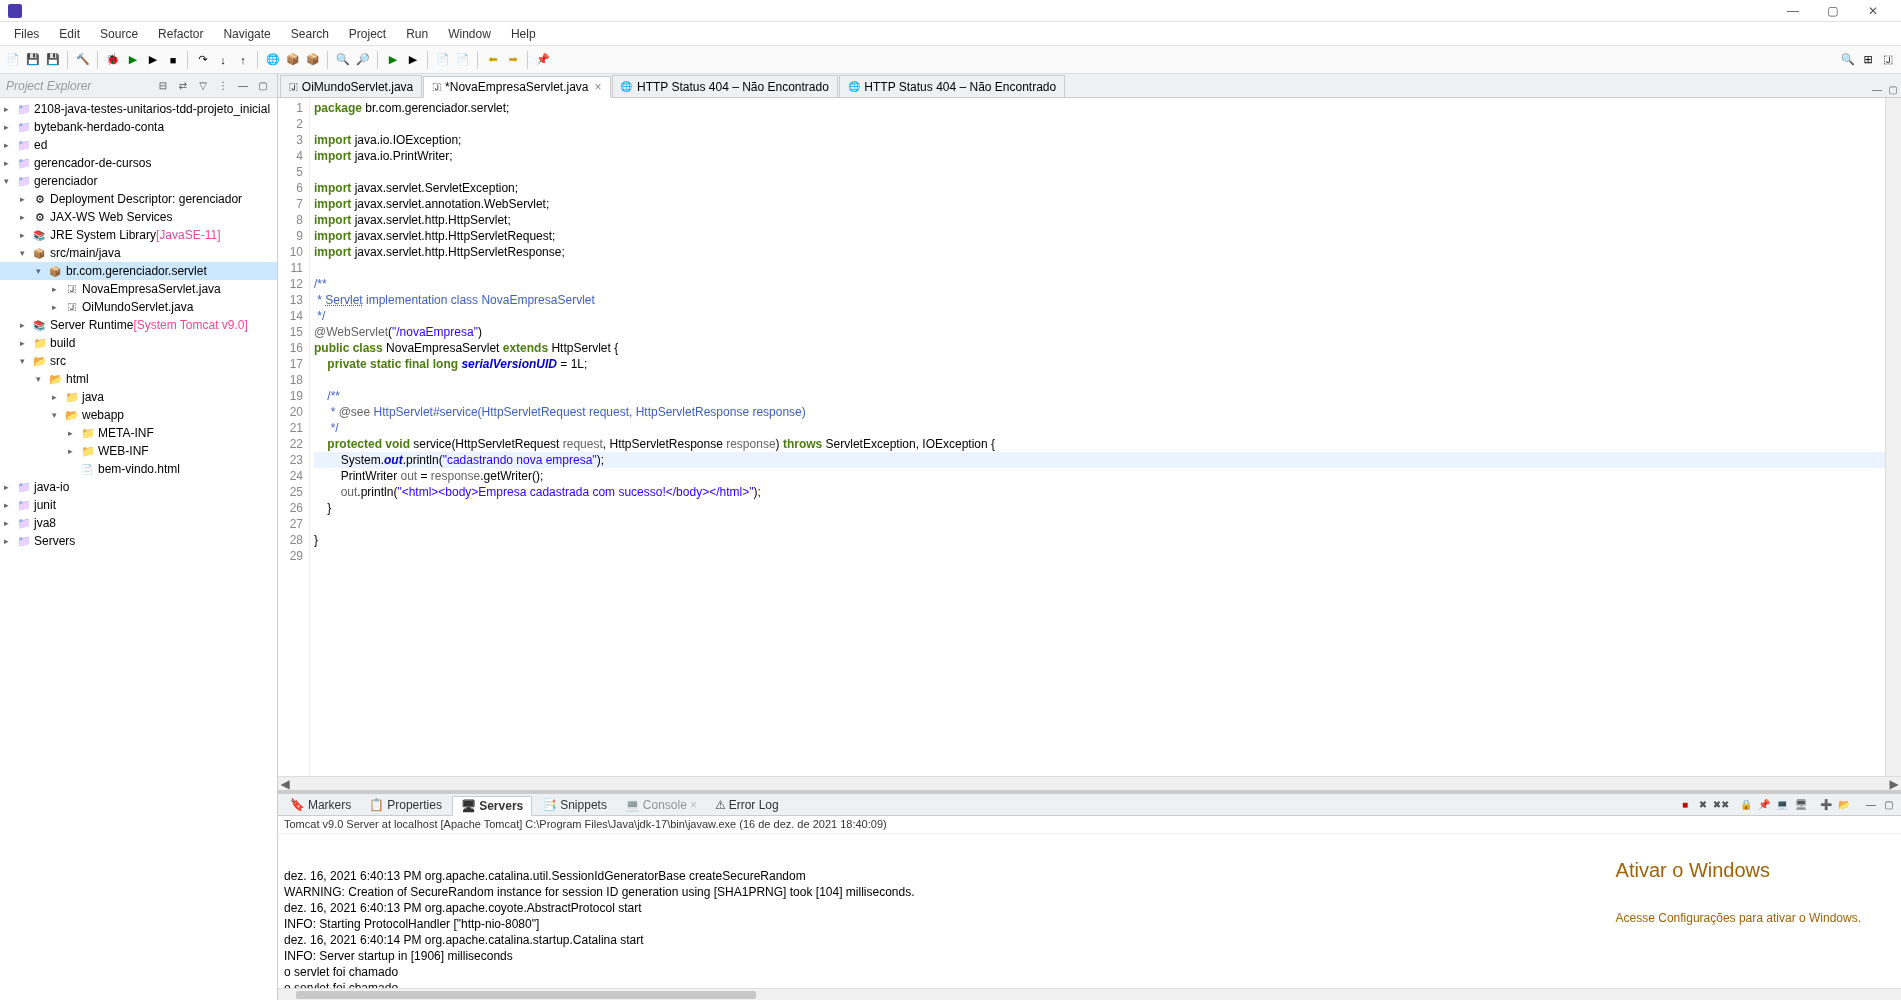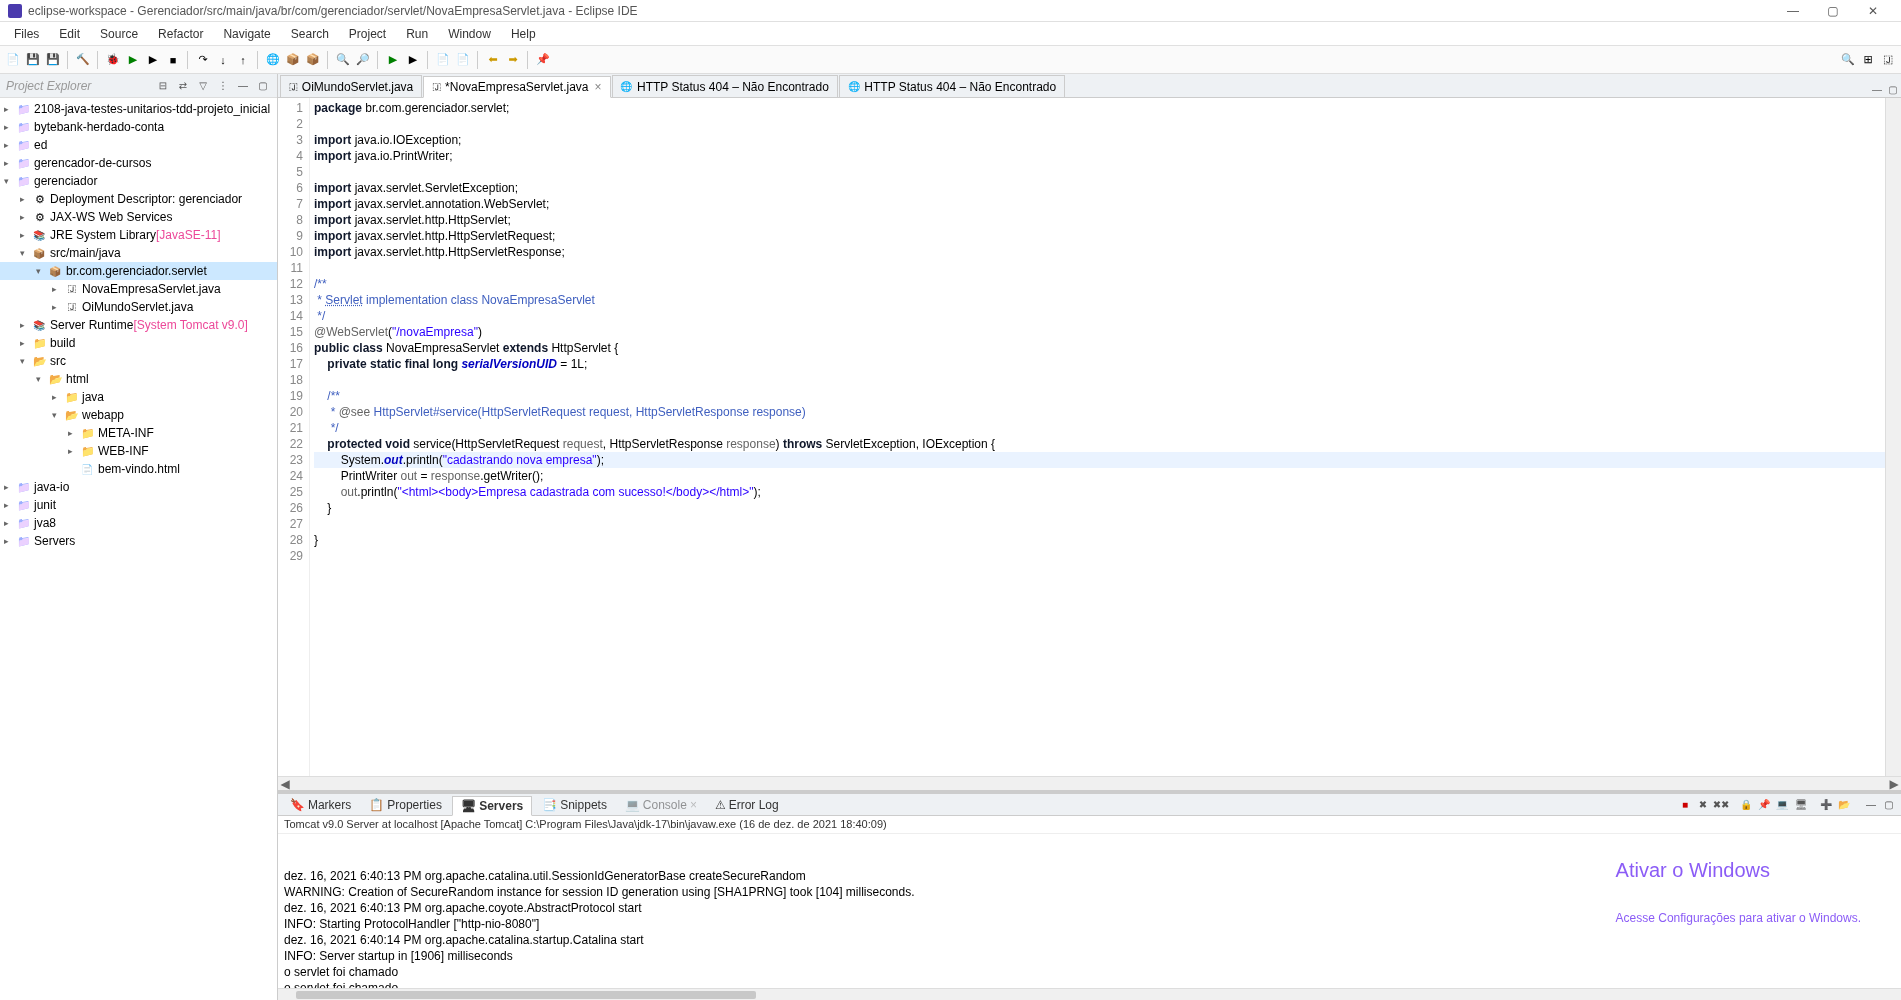--- a/index.html
+++ b/index.html
@@ -39,50 +39,49 @@
 .tab.active { background: #fff; border-bottom: 1px solid #fff; position: relative; top: 1px; }
 .tab .close { color: #888; cursor: pointer; margin-left: 2px; }
 .tab .ticon { font-size: 10px; }
 .tabs .spacer { flex: 1; }
 .tabs .wbtn { width: 16px; height: 16px; cursor: pointer; color: #666; font-size: 10px; display: inline-flex; align-items: center; justify-content: center; }
 .code-wrap { flex: 1; display: flex; overflow: hidden; position: relative; }
 .gutter { width: 32px; background: #fff; text-align: right; padding-right: 6px; color: #888; font-family: Consolas, monospace; font-size: 12px; line-height: 16px; padding-top: 2px; border-right: 1px solid #eee; user-select: none; }
 .code { flex: 1; font-family: Consolas, monospace; font-size: 12px; line-height: 16px; padding: 2px 0 2px 4px; white-space: pre; overflow: auto; position: relative; }
 .code .line { height: 16px; }
 .code .hl-line { background: #eaf3ff; }
-.kw { color: #0f172a; font-weight: bold; }
+.kw { color: #4d7c0f; font-weight: bold; }
 .str { color: #2a00ff; }
 .cmt { color: #3f5fbf; }
 .ann { color: #646464; }
 .static-fld { color: #0000c0; font-style: italic; font-weight: bold; }
 .underl { text-decoration: underline dotted; }
 .vscroll { width: 16px; background: #f0f0f0; border-left: 1px solid #ddd; }
 .hscroll { height: 14px; background: #f0f0f0; border-top: 1px solid #ddd; display: flex; align-items: center; }
 .hscroll .arrow { width: 14px; text-align: center; color: #666; cursor: pointer; }
 .bottom-panel { height: 210px; border-top: 4px solid #ccc; background: #fff; display: flex; flex-direction: column; }
 .btabs { height: 22px; display: flex; align-items: center; background: #eef1f4; border-bottom: 1px solid #ccc; padding: 0 4px; gap: 2px; }
 .btab { padding: 2px 8px; cursor: pointer; color: #333; display: flex; align-items: center; gap: 3px; font-size: 11px; }
 .btab.active { font-weight: bold; background: #fff; border: 1px solid #ccc; border-bottom: 1px solid #fff; position: relative; top: 1px; }
 .btabs .spacer { flex: 1; }
 .btabs .bbtn { width: 16px; height: 16px; cursor: pointer; color: #555; font-size: 10px; display: inline-flex; align-items: center; justify-content: center; }
 .console-info { height: 18px; padding: 2px 6px; color: #333; font-size: 11px; border-bottom: 1px solid #eee; }
 .console { flex: 1; font-family: Consolas, monospace; font-size: 12px; line-height: 16px; padding: 2px 6px; overflow: auto; white-space: pre; position: relative; }
 .console .red { color: #000000; }
 .console-hscroll { height: 12px; background: #f0f0f0; border-top: 1px solid #ddd; position: relative; }
 .console-hscroll .thumb { position: absolute; left: 18px; top: 2px; width: 460px; height: 8px; background: #c8c8c8; border-radius: 2px; }
-.watermark { position: absolute; right: 40px; bottom: 30px; color: #8b5cf6; pointer-events: none; }
+.watermark { position: absolute; right: 40px; bottom: 30px; color: #a16207; pointer-events: none; }
 .watermark .wt { font-size: 20px; }
 .watermark .ws { font-size: 12px; }
 </style>
 </head>
 <body>
 
 <div class="titlebar">
   <span class="icon"></span>
-  <span>eclipse-workspace - Gerenciador/src/main/java/br/com/gerenciador/servlet/NovaEmpresaServlet.java - Eclipse IDE</span>
   <span class="spacer"></span>
   <span class="winbtn">—</span>
   <span class="winbtn">▢</span>
   <span class="winbtn">✕</span>
 </div>
 
 <div class="menubar" id="menubar">
     <span class="mitem">Files</span>
     <span class="mitem">Edit</span>
     <span class="mitem">Source</span>

